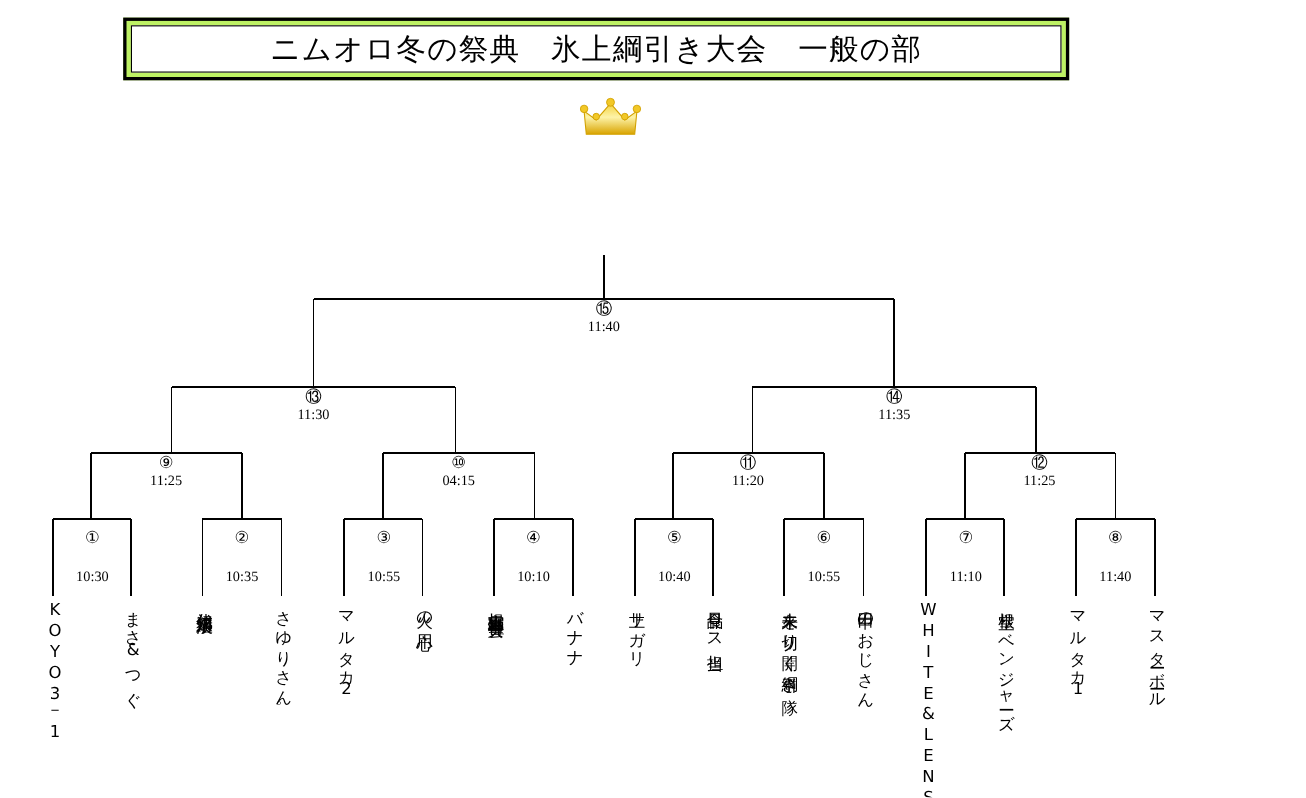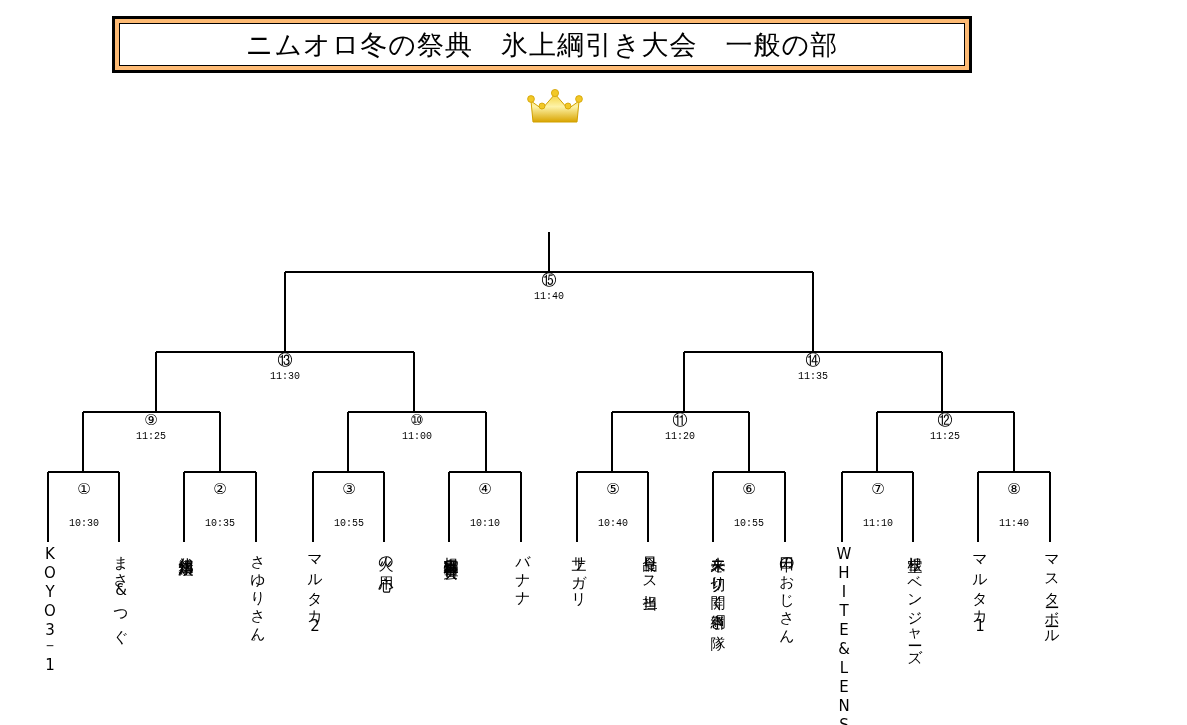--- a/index.html
+++ b/index.html
@@ -17,21 +17,21 @@
   }
 
   
   .title-outer {
     position: absolute;
     left: 112px;
     top: 16px;
     width: 860px;
     height: 57px;
     border: 3px solid #000000;
-    background: #fdba74;
+    background: #bef264;
     box-sizing: border-box;
   }
   .title-inner {
     position: absolute;
     left: 4px;
     top: 4px;
     right: 4px;
     bottom: 4px;
     border: 1px solid #000000;
     background: #ffffff;
@@ -72,23 +72,23 @@
     text-align: center;
     color: #000000;
     white-space: nowrap;
   }
   .match-num {
     font-size: 15px;
     line-height: 17px;
     font-family: "DejaVu Sans", sans-serif;
   }
   .match-time {
-    font-size: 10px;
+    font-size: 13px;
     line-height: 16px;
-    font-family: Liberation Mono, monospace;
+    font-family: Liberation Serif, serif;
   }
   .node-r4 .match-num { font-size: 15px; }
 
   
   .match-node.r1 { width: 60px; }
   .match-node.r1 .match-num { margin-bottom: 18px; }
   .match-node.r1 .match-time { }
 
   
   .team {
@@ -219,21 +219,21 @@
     <div class="match-num">⑭</div>
     <div class="match-time">11:35</div>
   </div>
 
   <div class="match-node" style="left:121px; top:412px; width:60px;">
     <div class="match-num">⑨</div>
     <div class="match-time">11:25</div>
   </div>
   <div class="match-node" style="left:387px; top:412px; width:60px;">
     <div class="match-num">⑩</div>
-    <div class="match-time">11:00</div>
+    <div class="match-time">04:15</div>
   </div>
   <div class="match-node" style="left:650px; top:412px; width:60px;">
     <div class="match-num">⑪</div>
     <div class="match-time">11:20</div>
   </div>
   <div class="match-node" style="left:915px; top:412px; width:60px;">
     <div class="match-num">⑫</div>
     <div class="match-time">11:25</div>
   </div>
 

